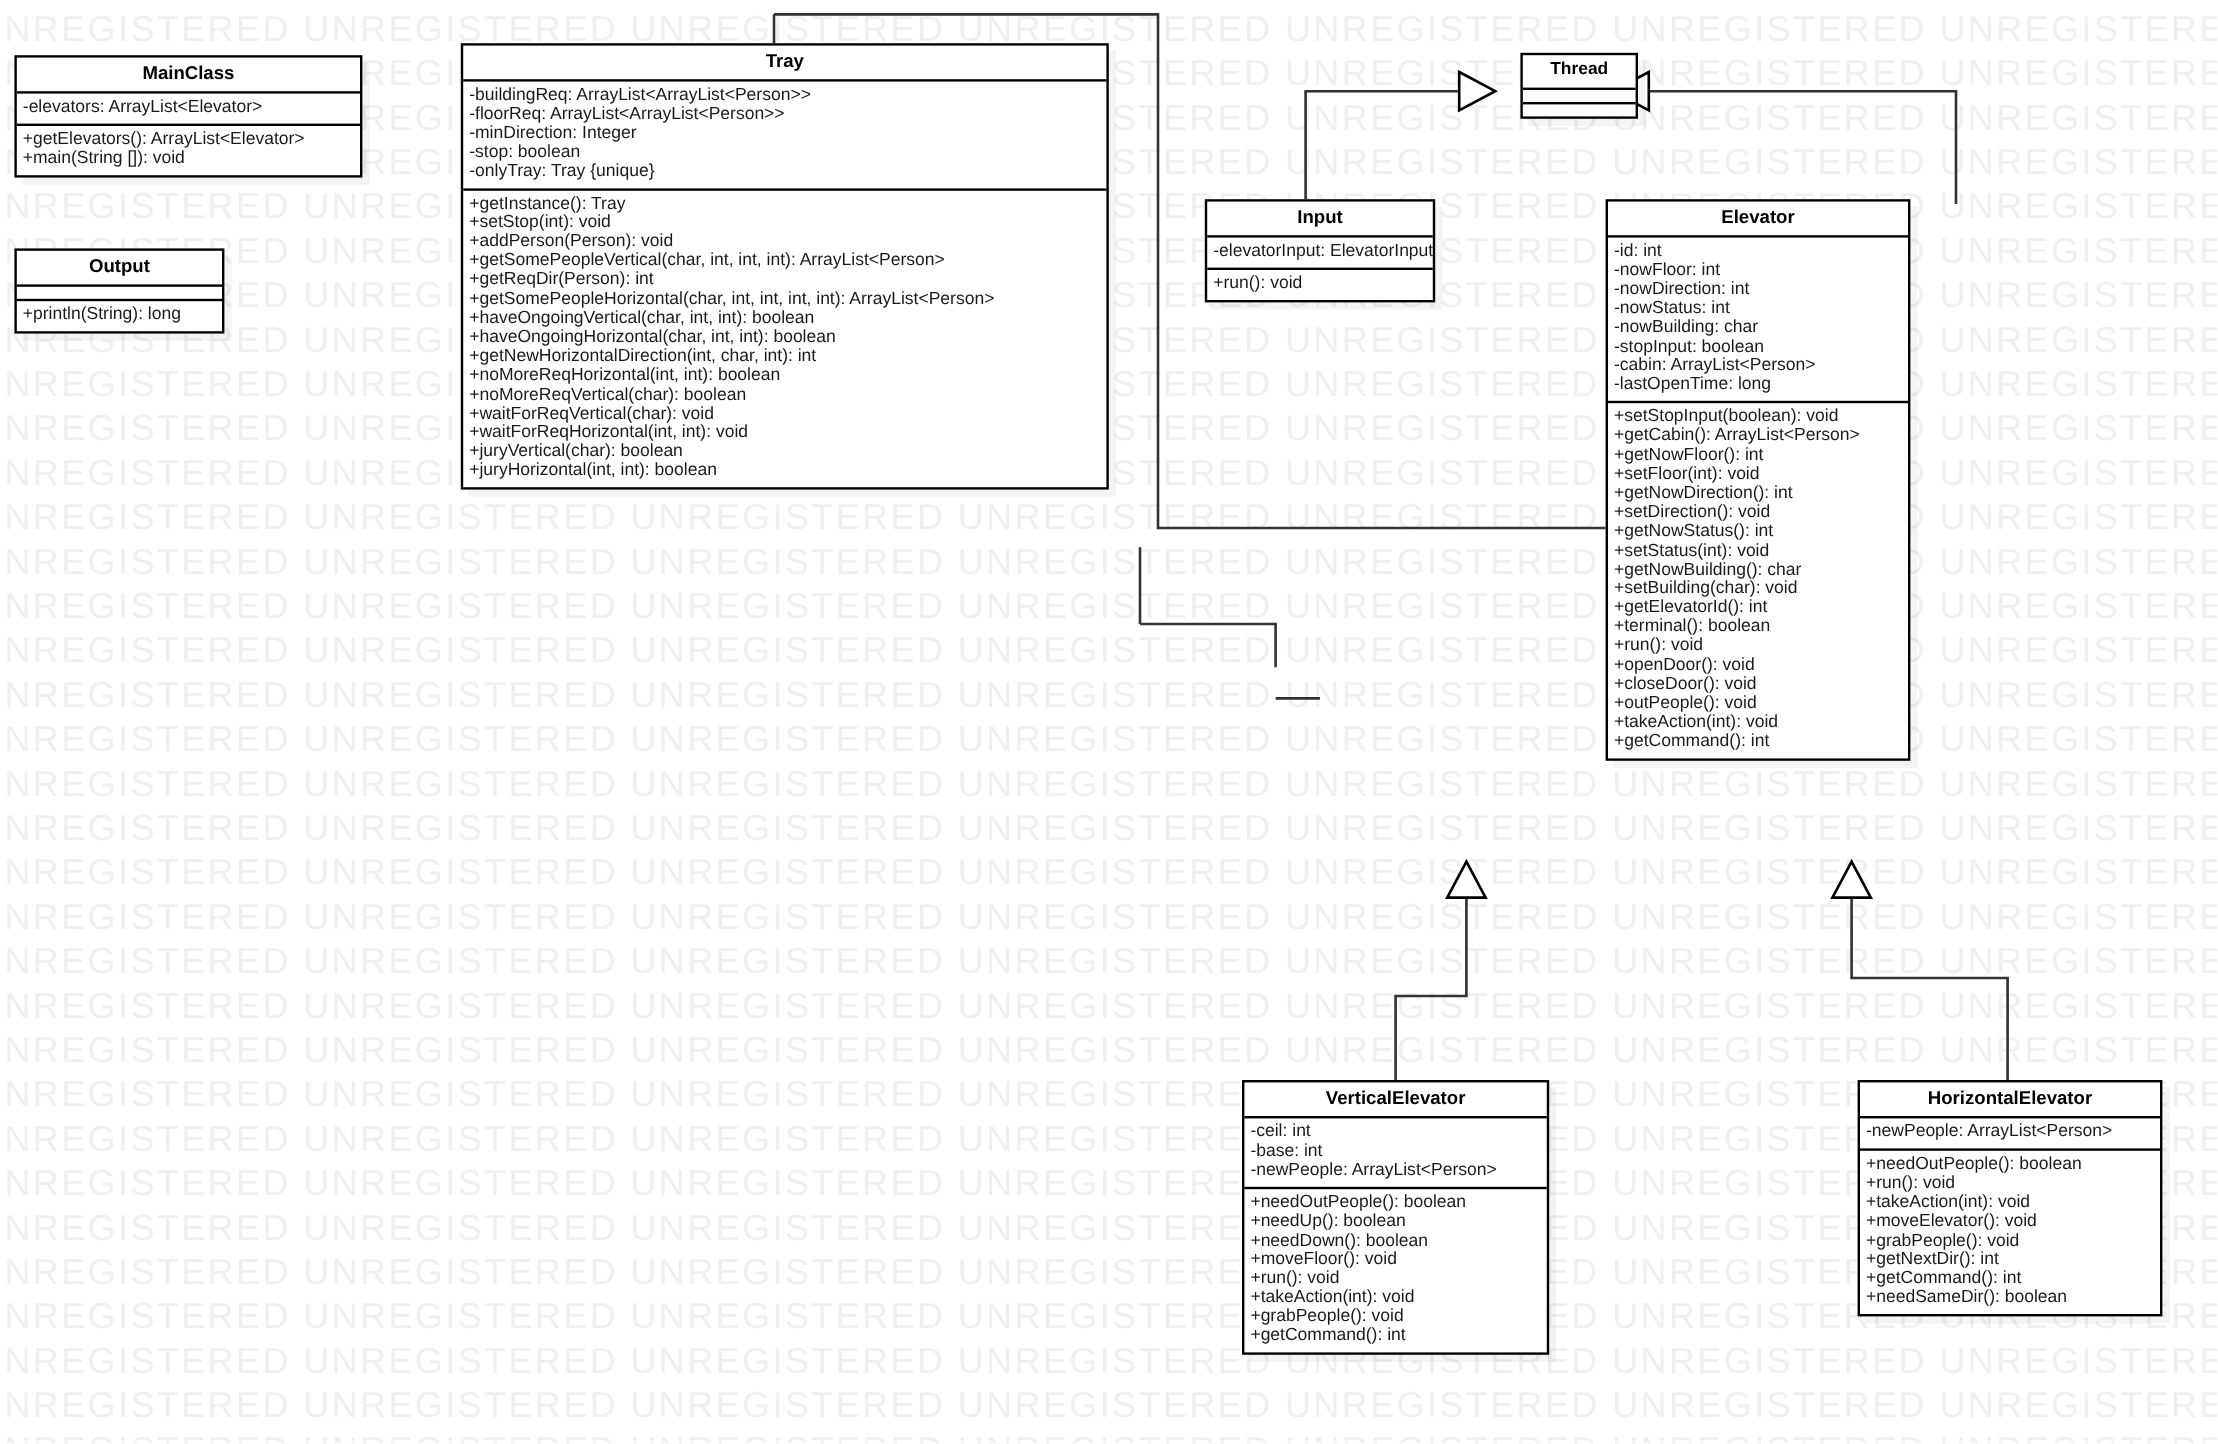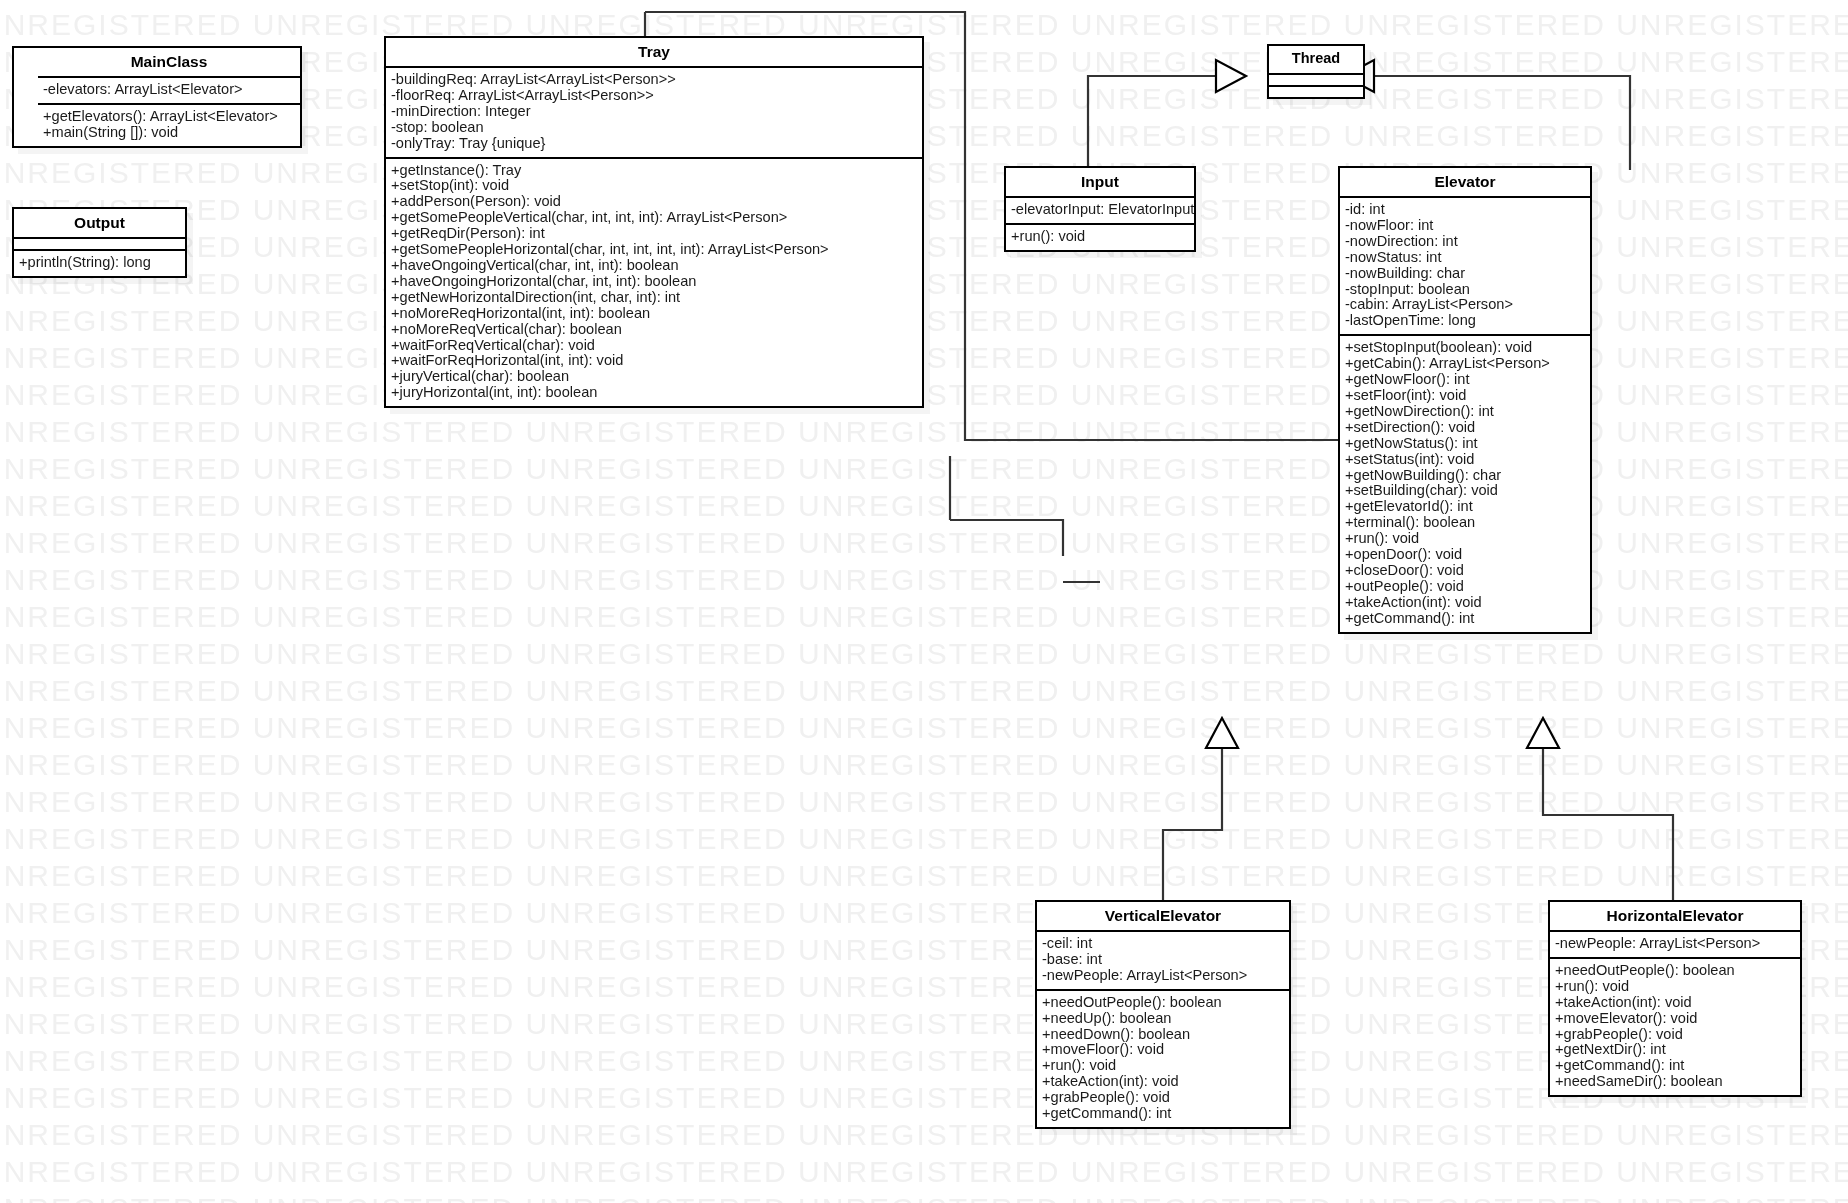--- a/index.html
+++ b/index.html
@@ -153,21 +153,21 @@
       <polygon points="1246,76 1216,60 1216,92"></polygon>
 
       <polygon points="1344,76 1374,60 1374,92"></polygon>
 
       <polygon points="1222,718 1206,748 1238,748"></polygon>
 
       <polygon points="1543,718 1527,748 1559,748"></polygon>
     </g>
   </svg>
 
-  <div class="uml-class" style="left:12px; top:46px; width:290px;padding-left:24px;">
+  <div class="uml-class" style="left:12px; top:46px; width:290px;">
     <div class="cls-name">MainClass</div>
     <div class="cls-compartment">
         <div class="member">-elevators: ArrayList&lt;Elevator&gt;</div>
       </div>
     <div class="cls-compartment">
         <div class="member">+getElevators(): ArrayList&lt;Elevator&gt;</div>
         <div class="member">+main(String []): void</div>
       </div>
   </div>
 

